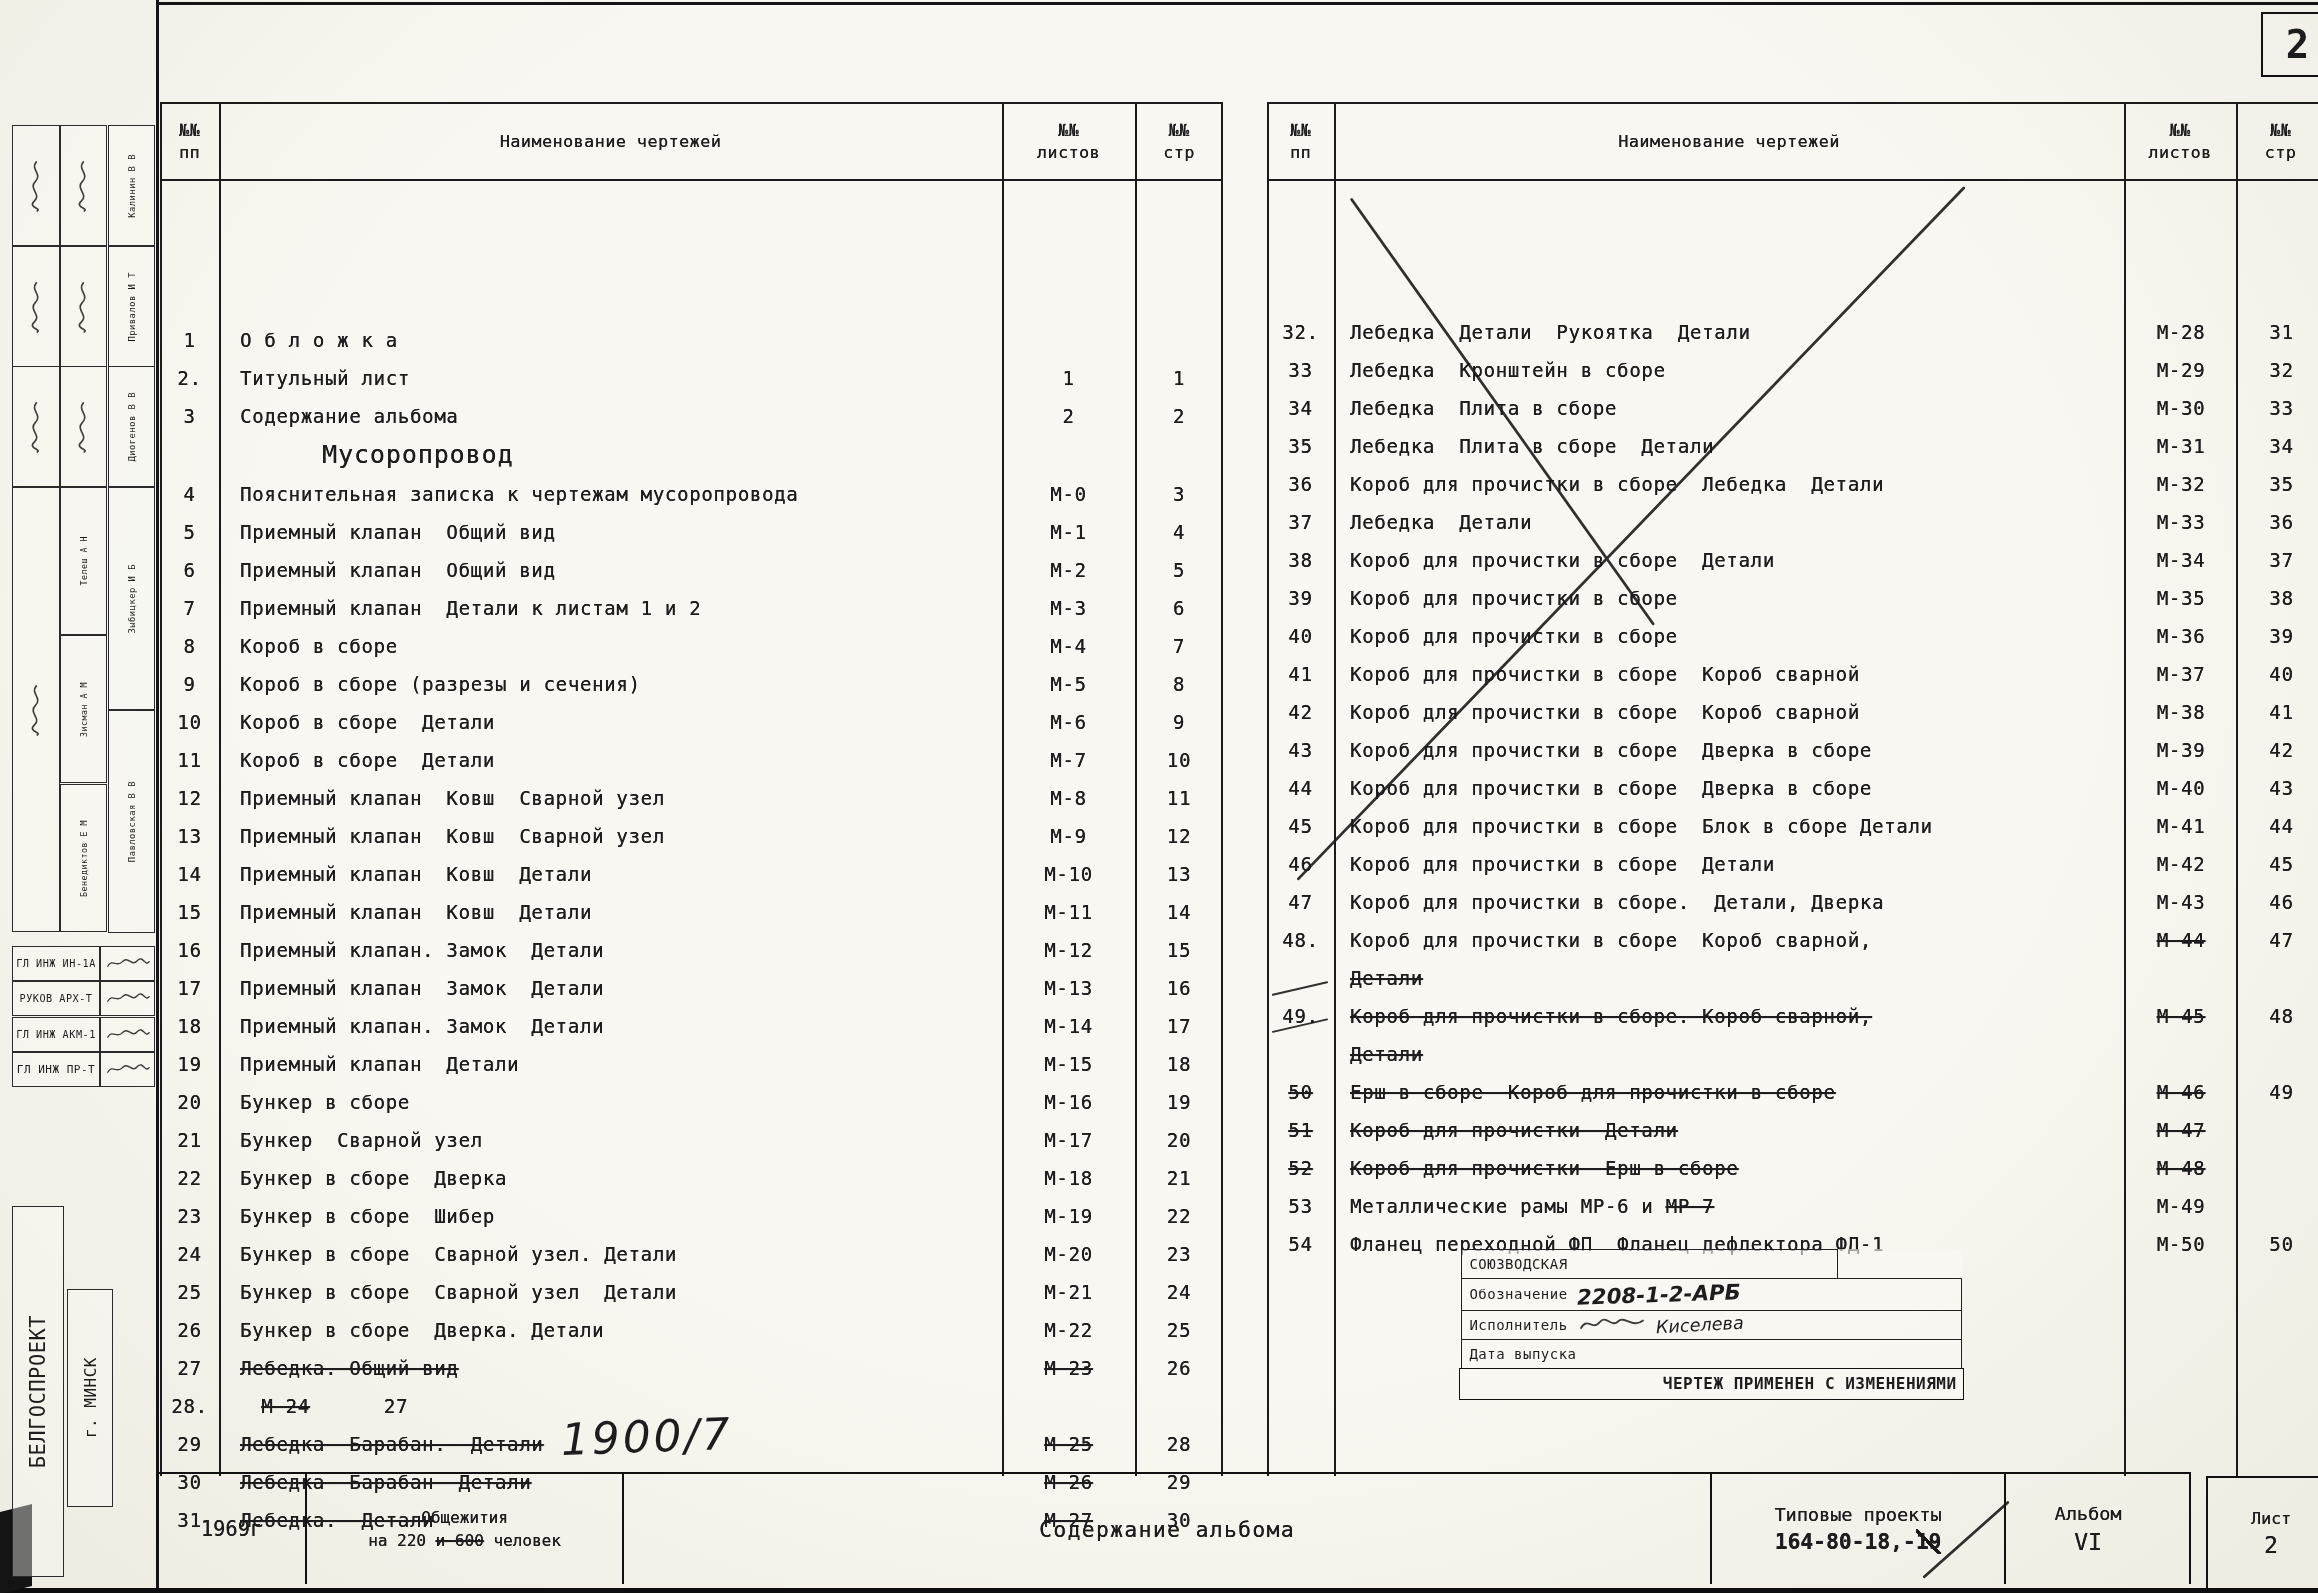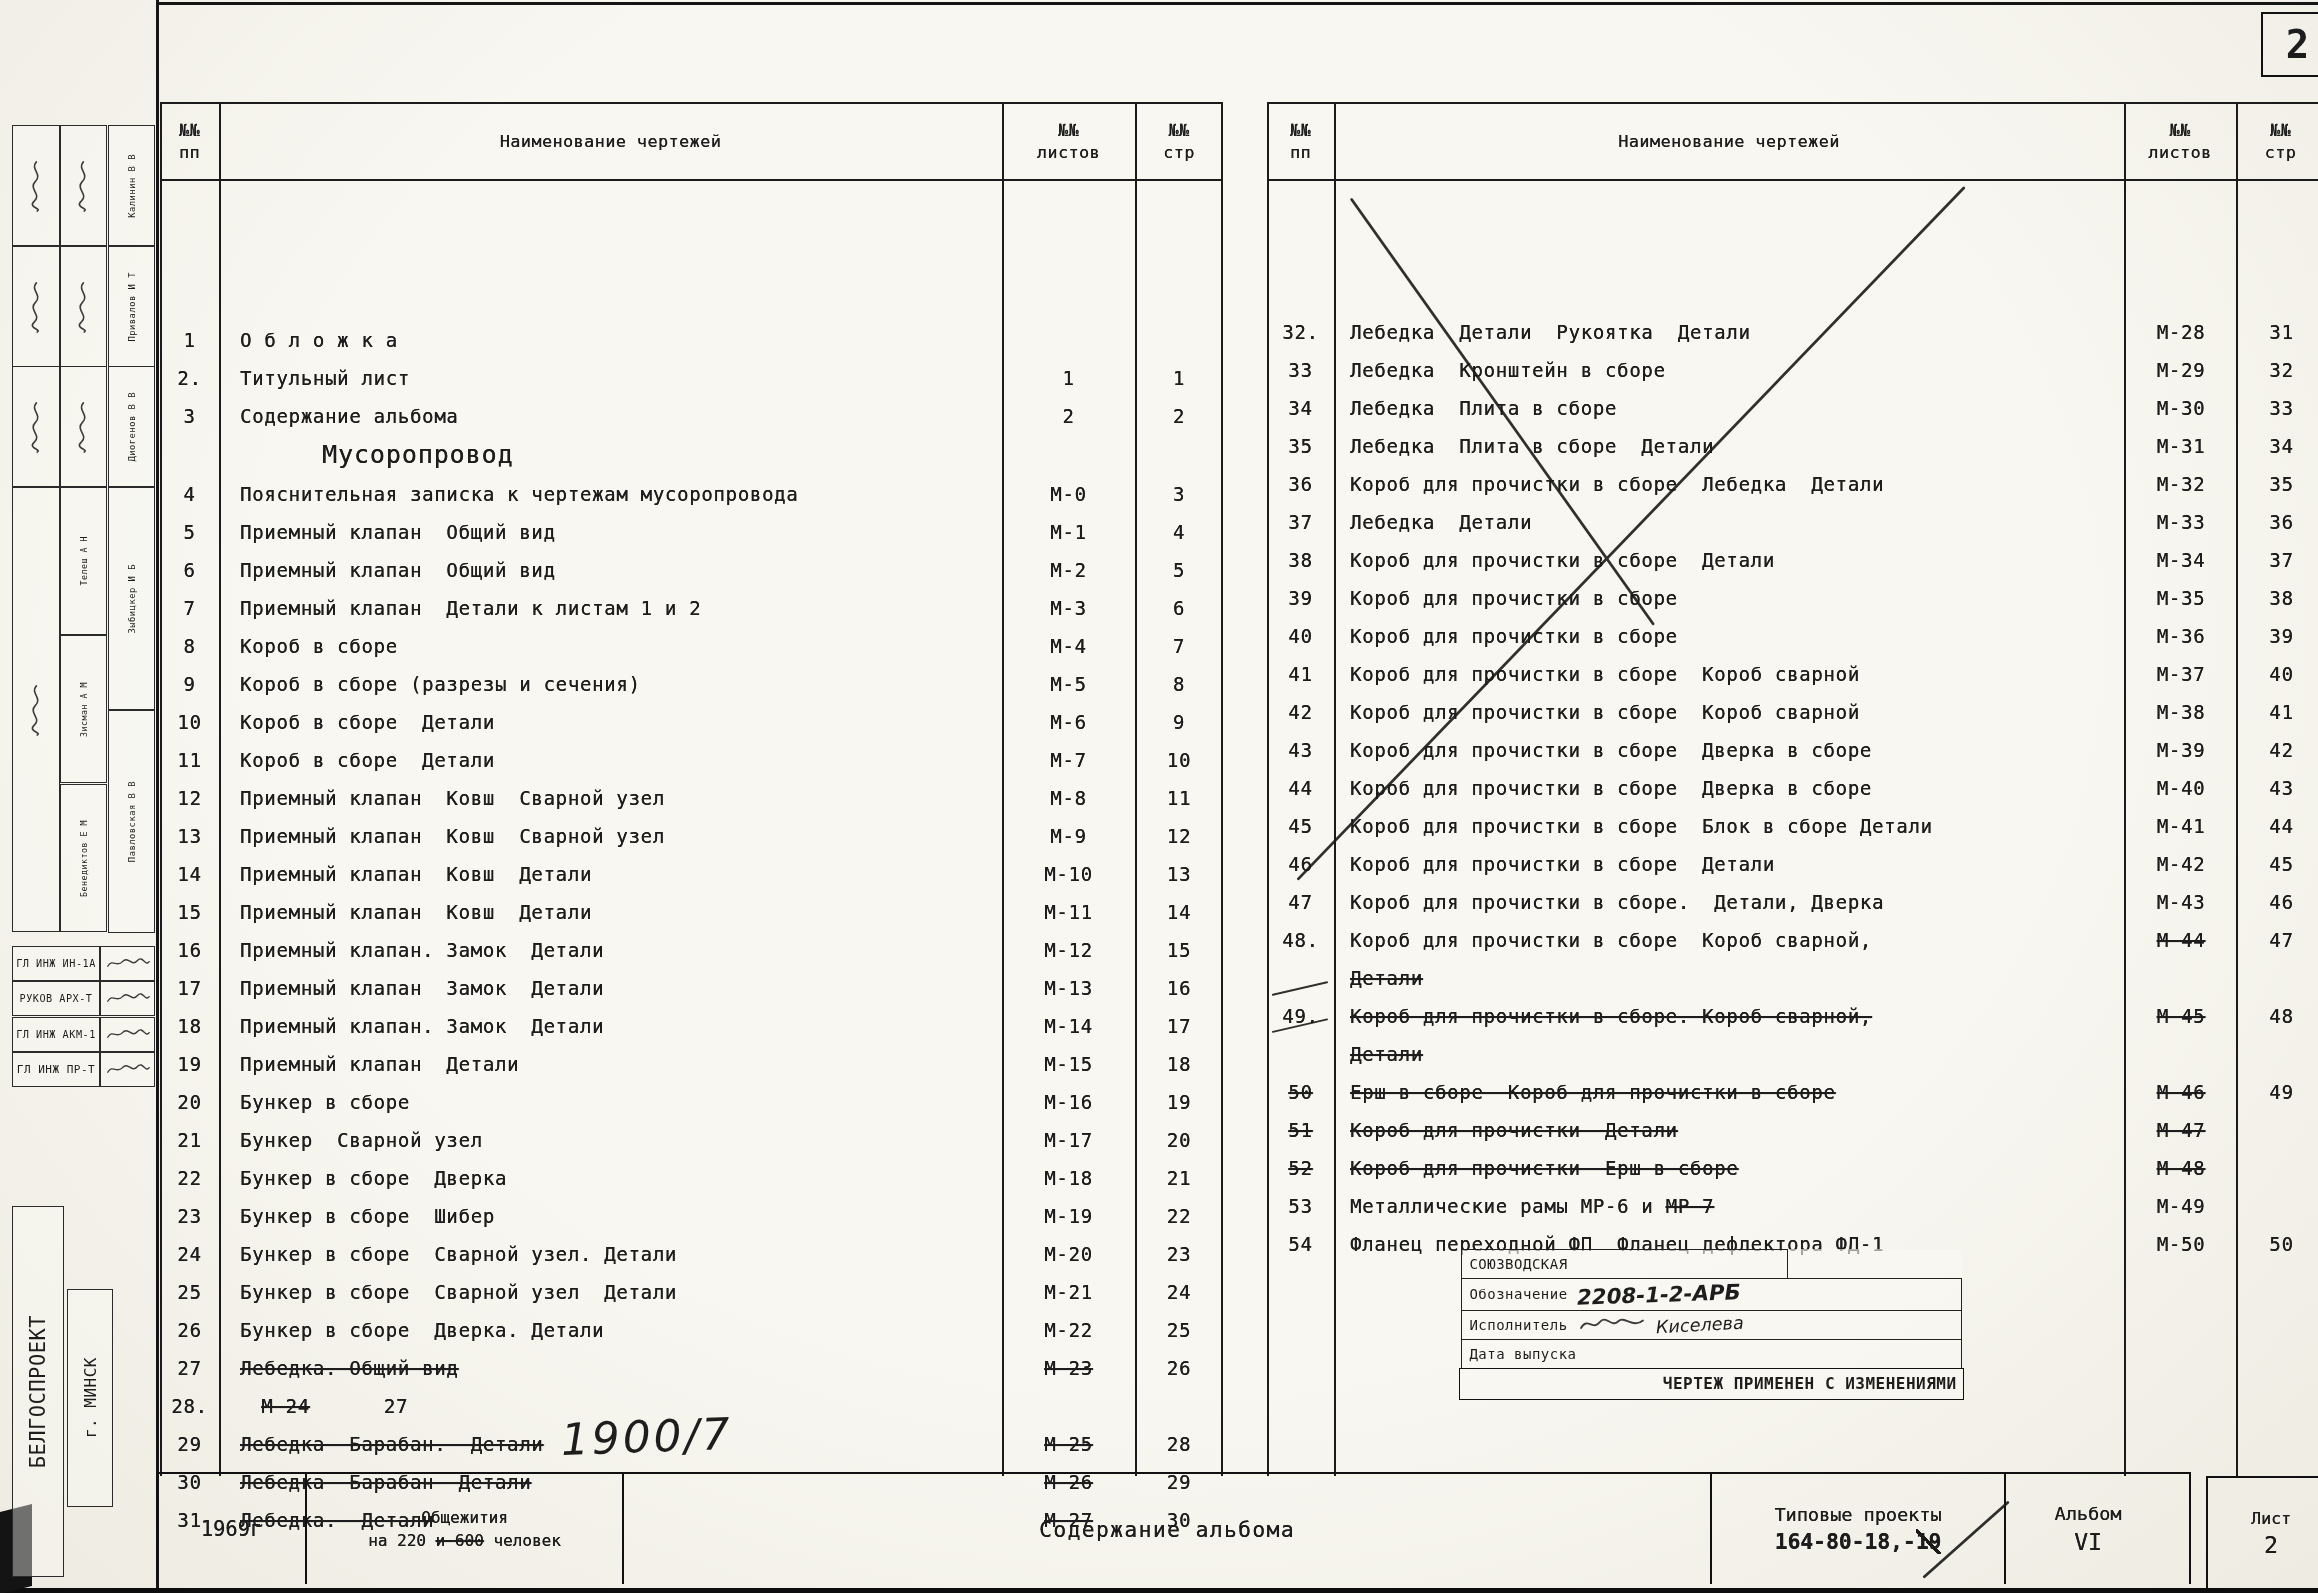--- a/index.html
+++ b/index.html
@@ -29,21 +29,21 @@
   .c-num{text-align:center;flex:none}
   .c-name{flex:1;white-space:pre-wrap}
   .c-sheet,.c-page{text-align:center;flex:none}
   .tblL .c-num{width:59px}.tblL .c-name{padding-left:21px}.tblL .c-sheet{width:133px}.tblL .c-page{width:88px}
   .tblR .c-num{width:67px}.tblR .c-name{padding-left:16px}.tblR .c-sheet{width:112px}.tblR .c-page{width:89px}
   .t-section{font-size:25px;letter-spacing:0.9px;line-height:40px;padding-left:162px;white-space:pre-wrap;text-shadow:0.2px 0.1px 0 currentColor}
   .struck{text-decoration:line-through;text-decoration-thickness:2.3px}
   
   #stamp{position:absolute;left:1461px;top:1249px;width:501px;font-size:14px;background:rgba(250,249,244,.6)}
   .st-row{border:1.4px solid #222;border-bottom:none;padding:2.8px 7.4px;display:flex;align-items:center;gap:9.3px;min-height:29px}
-  .st-org{width:327px}
+  .st-org{width:377px}
   .st-label{letter-spacing:0.5px}
   .st-hand{font-family:"DejaVu Sans",sans-serif;font-style:italic;font-weight:bold;font-size:21.3px;transform:rotate(-2deg)}
   .st-signame{font-family:"DejaVu Sans",sans-serif;font-style:italic;font-size:17.6px;transform:rotate(-3deg)}
   .st-note{border:1.9px solid #111;margin-left:-1.9px;width:505px;padding:5.6px 6.5px;font-size:16px;font-weight:bold;letter-spacing:0.5px;text-align:right}
   
   #titleblock{position:absolute;left:156px;top:1472px;width:2035px;height:112px;display:flex;border-top:2.8px solid #111;border-right:2.3px solid #111;font-size:18.5px}
   .tb-cell{border-left:2.3px solid #111;display:flex;flex-direction:column;align-items:center;justify-content:center;gap:4.6px;text-shadow:0.2px 0.1px 0 currentColor}
   .tb-year{width:149px;font-size:20.4px}
   .tb-object{width:317px;font-size:16px}
   .tb-title{width:1088px;font-size:21.3px;letter-spacing:1.4px}

